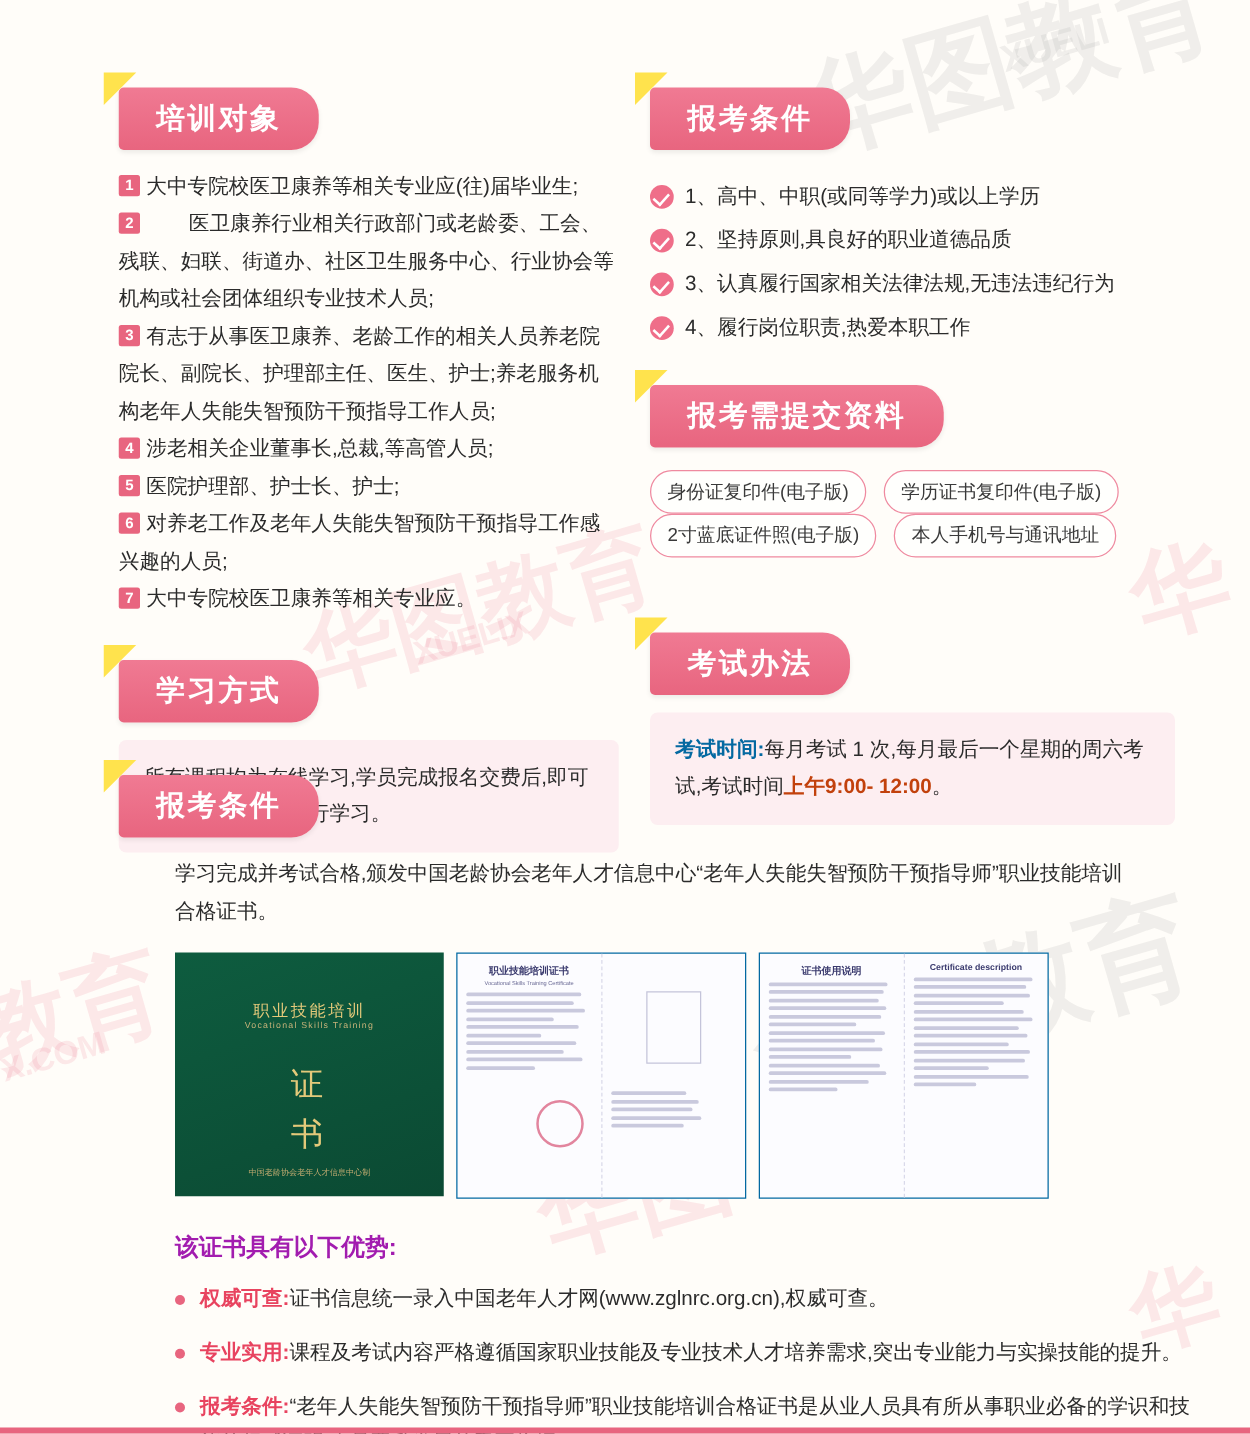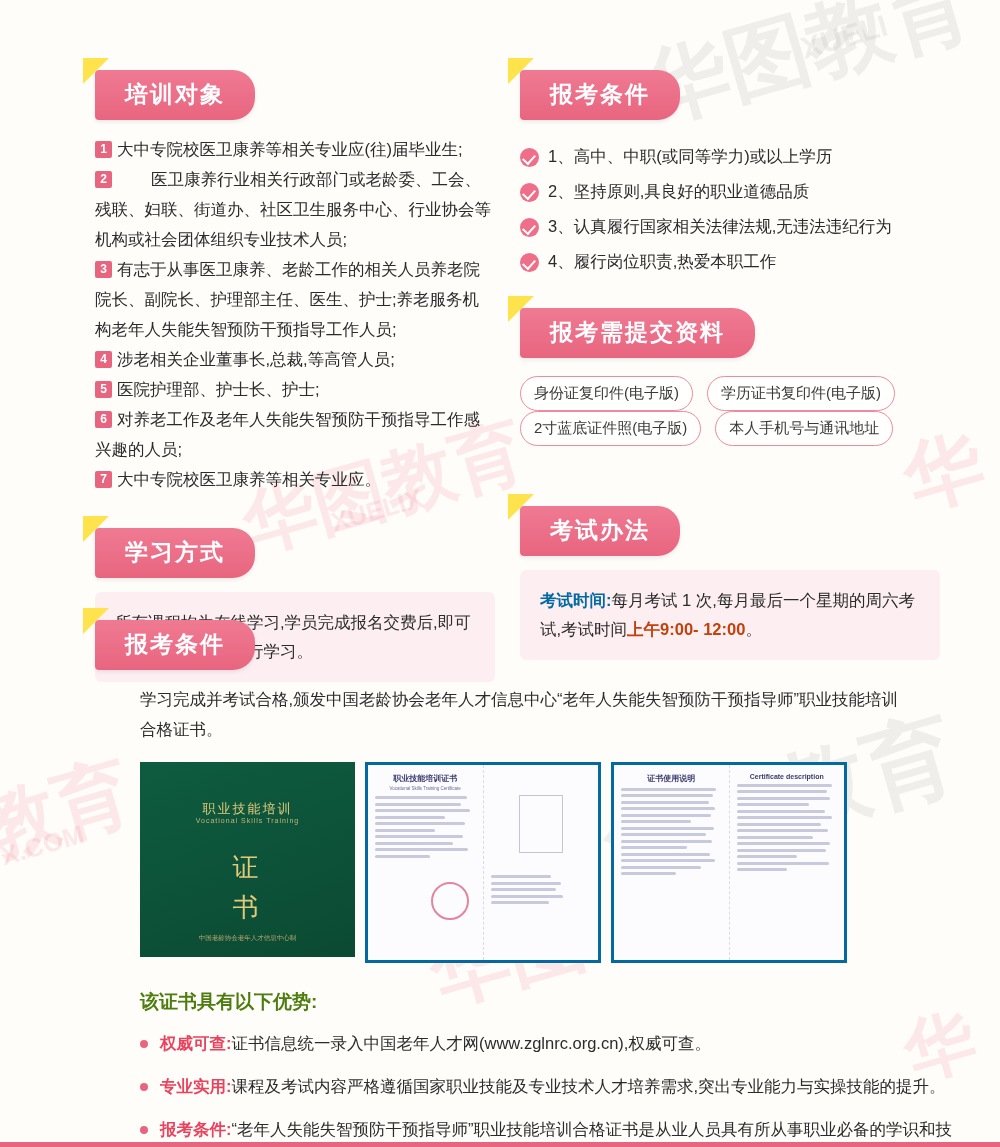--- a/index.html
+++ b/index.html
@@ -74,30 +74,30 @@
   .cert-wrap{position:absolute;left:95px;top:620px;width:815px;}
   .cert-text{margin-left:45px;font-size:16.5px;line-height:30px;color:#2b2b2b;width:760px;}
   .cert-imgs{display:flex;gap:10px;margin:18px 0 0 45px;align-items:flex-start;}
   .cimg{background:#fff;}
   .c1{width:215px;height:195px;background:linear-gradient(160deg,#0e5c3f,#0b4a33);position:relative;}
   .c1 .t1{position:absolute;left:0;right:0;top:38px;text-align:center;color:#e4c97a;font-size:13px;letter-spacing:2px;}
   .c1 .t2{position:absolute;left:0;right:0;top:55px;text-align:center;color:#c9b47a;font-size:7px;letter-spacing:1px;}
   .c1 .t3{position:absolute;left:0;right:0;top:88px;text-align:center;color:#e4c97a;font-size:26px;letter-spacing:4px;}
   .c1 .t4{position:absolute;left:0;right:0;top:128px;text-align:center;color:#e4c97a;font-size:26px;letter-spacing:4px;}
   .c1 .t5{position:absolute;left:0;right:0;bottom:14px;text-align:center;color:#bda96f;font-size:6.5px;}
-  .c2,.c3{width:230px;height:195px;border:3px solid #0369a1;background:#fcfcff;display:flex;}
+  .c2,.c3{width:230px;height:195px;border:1px solid #0369a1;background:#fcfcff;display:flex;}
   .half{flex:1;border-right:1px dashed #d9d9ea;padding:8px 7px;position:relative;overflow:hidden;}
   .half:last-child{border-right:none;}
   .mini-title{text-align:center;font-size:8px;color:#3a3a6e;font-weight:bold;margin-bottom:2px;}
   .mini-sub{text-align:center;font-size:4.5px;color:#6b6b96;margin-bottom:5px;}
   .ltxt{display:block;height:3px;background:#c9c9dd;border-radius:2px;margin:3.5px 0;}
   .seal{position:absolute;right:14px;bottom:40px;width:34px;height:34px;border:2px solid #d4456a;border-radius:50%;opacity:.65;}
   .photobox{width:42px;height:56px;border:1px solid #c4c4da;margin:22px auto 0 auto;}
 
-  .adv-title{margin:26px 0 0 45px;font-size:19px;font-weight:bold;color:#4d7c0f;}
+  .adv-title{margin:26px 0 0 45px;font-size:19px;font-weight:bold;color:#a21caf;}
   .adv-list{margin:14px 0 0 45px;}
   .adv{display:flex;align-items:flex-start;margin-bottom:14px;font-size:16.5px;line-height:29px;color:#2b2b2b;width:820px;}
   .dot{flex:0 0 auto;width:8px;height:8px;border-radius:50%;background:#e8657f;margin:11px 12px 0 0;}
   .adv b{color:#e8435f;font-weight:bold;text-align:center;}
   .bottombar{position:absolute;left:0;right:0;bottom:0;height:5px;background:#e8657f;}
 </style>
 </head>
 <body>
 
 <div class="page">

